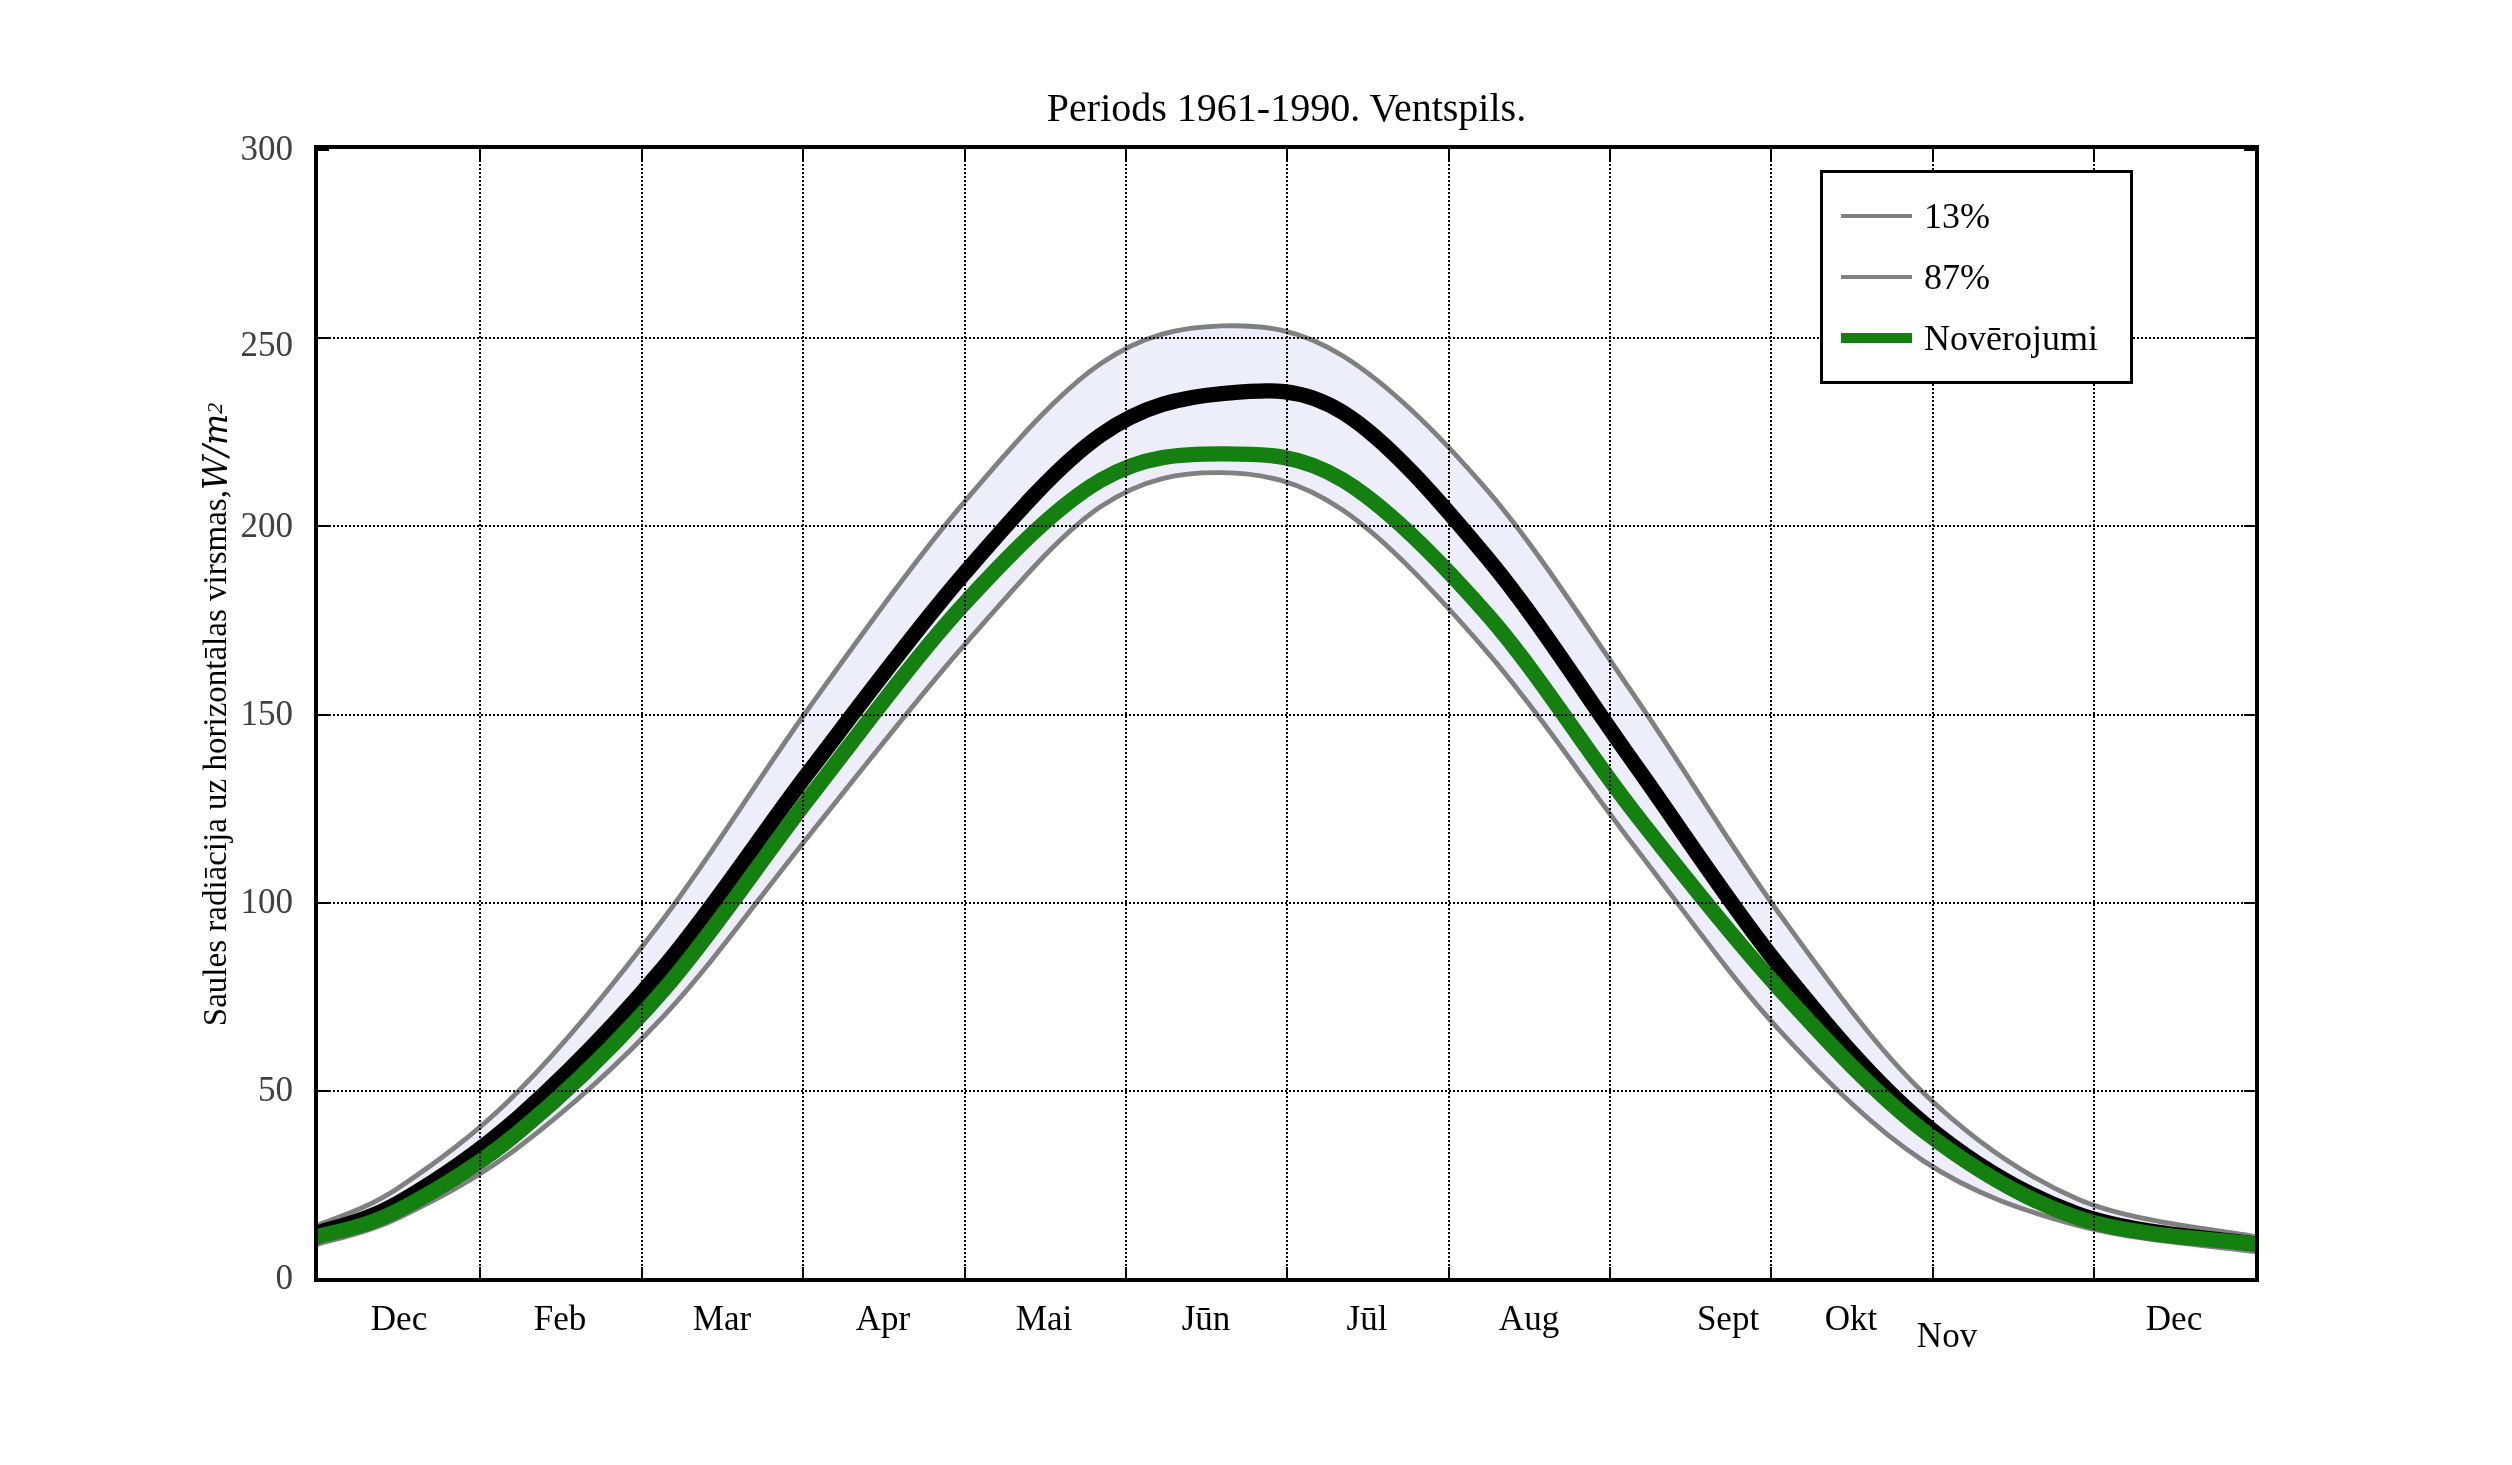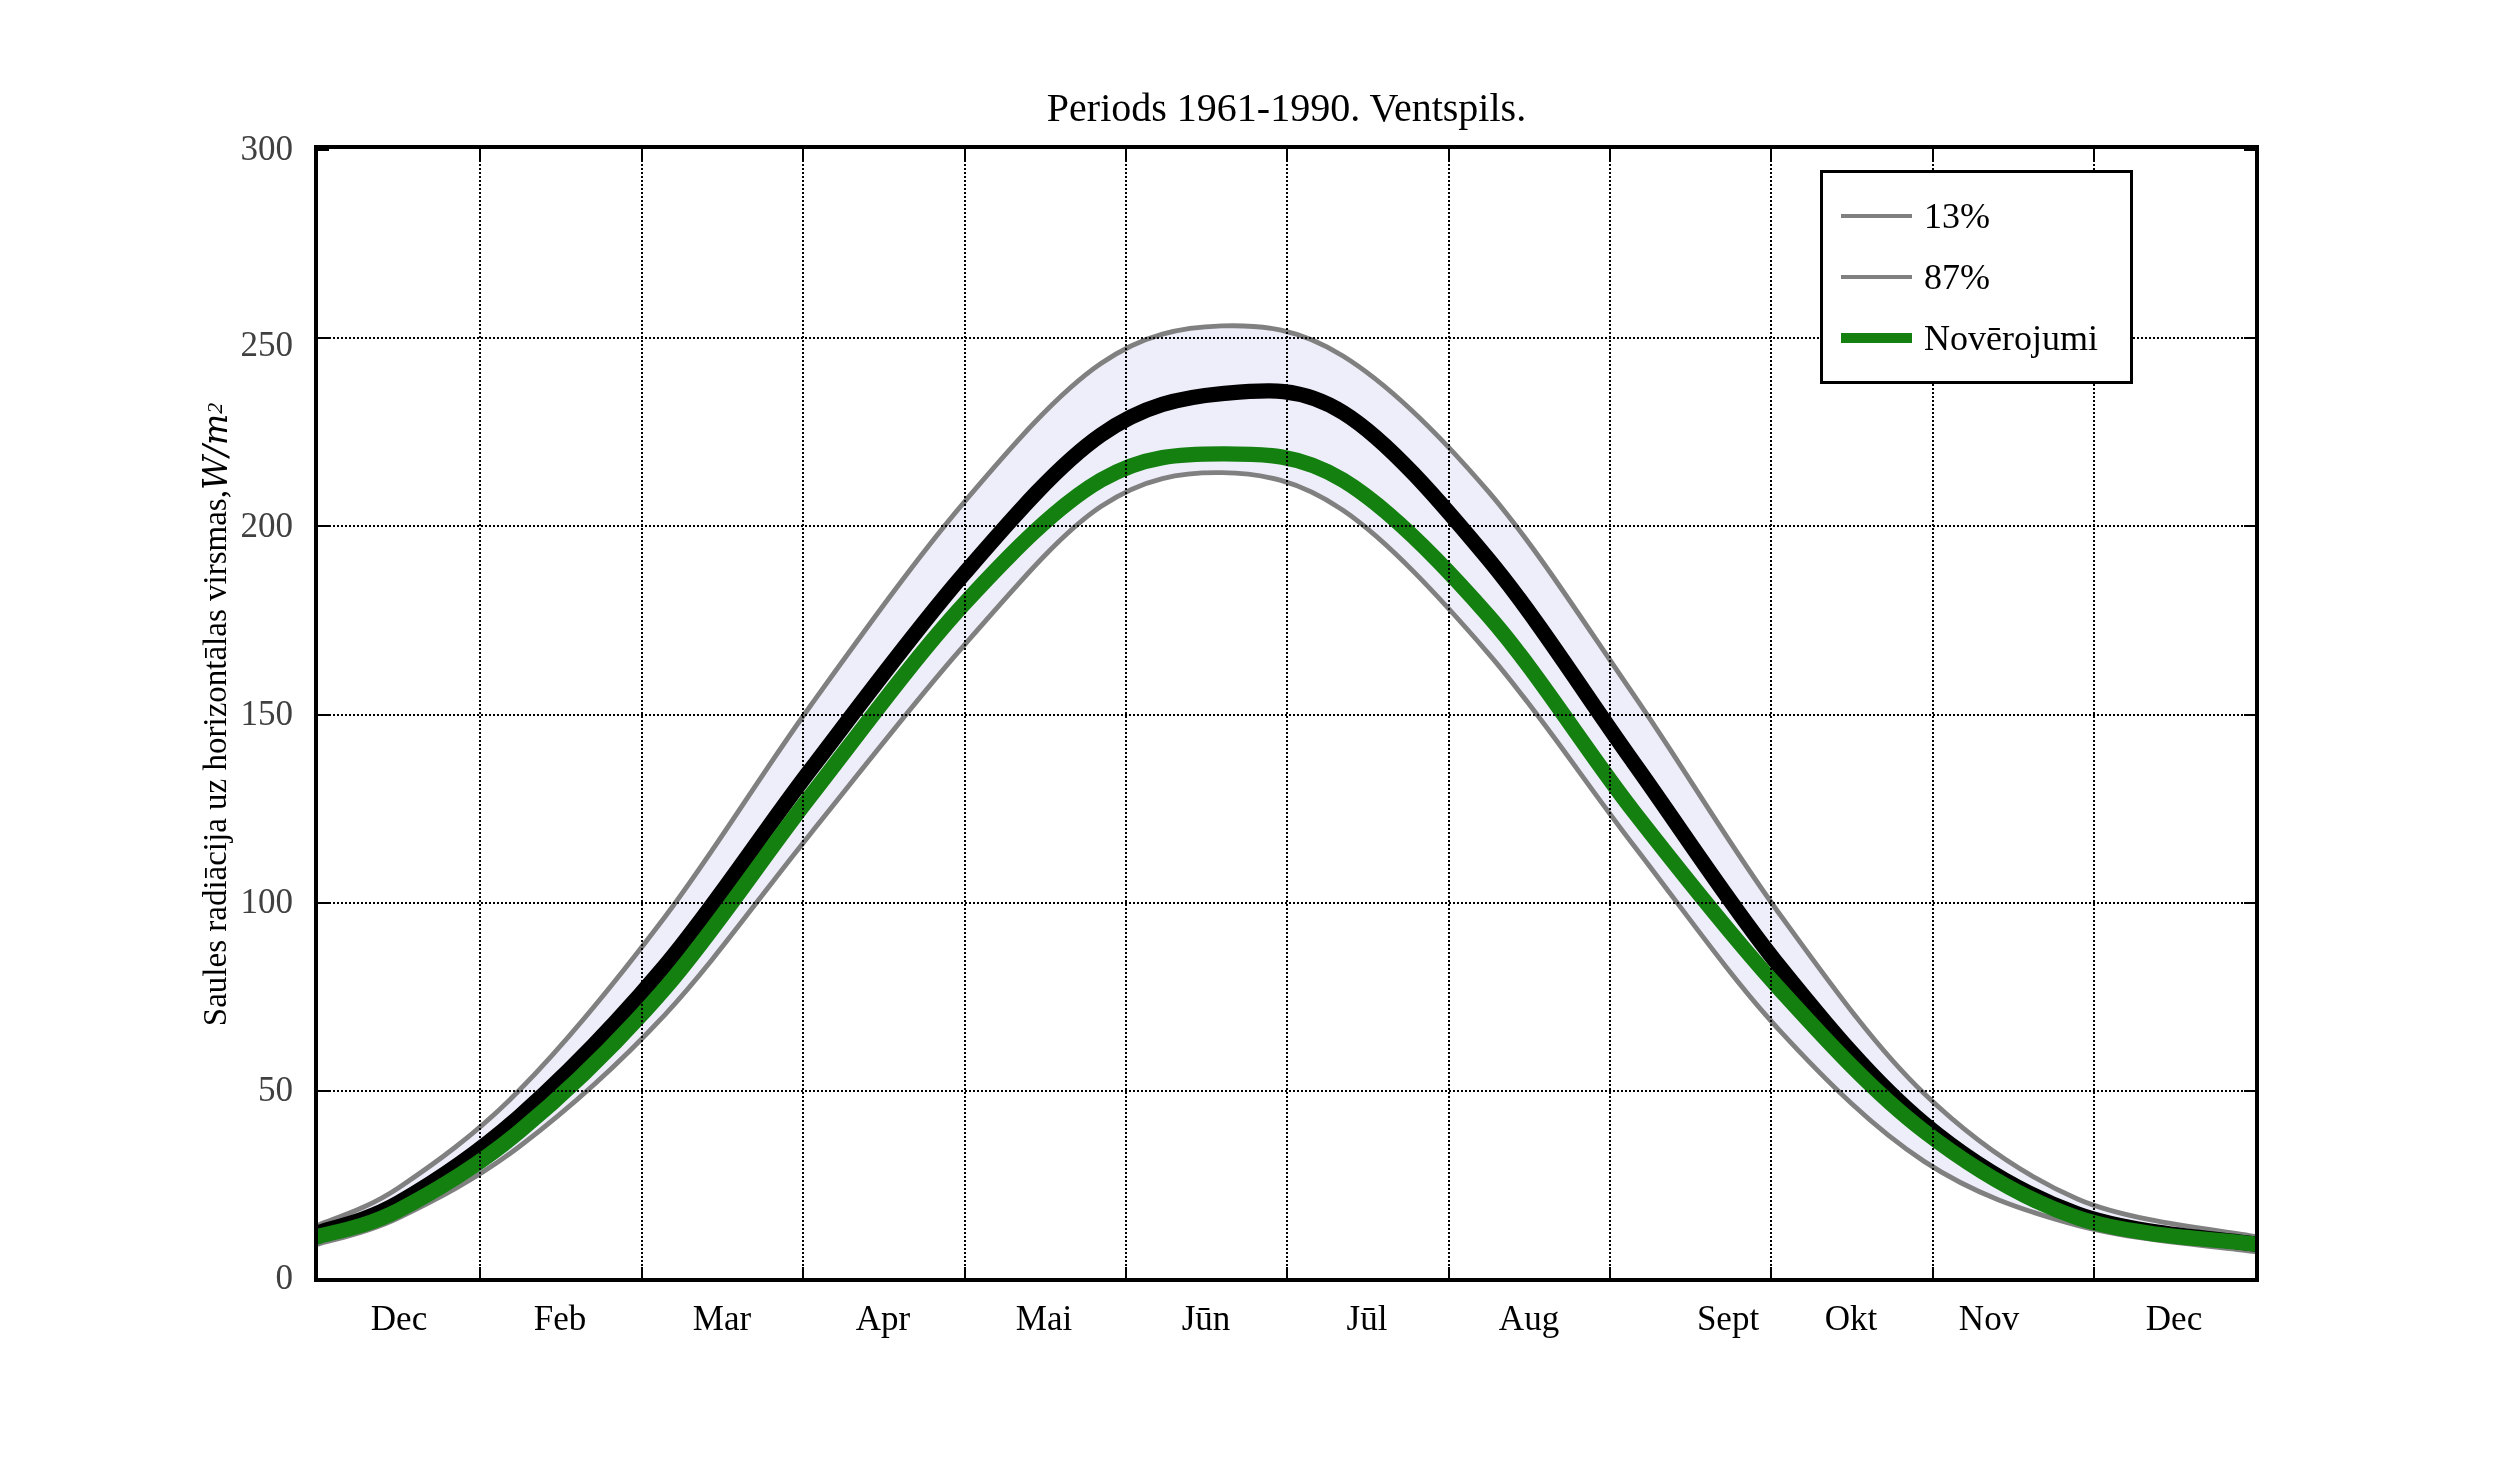--- a/index.html
+++ b/index.html
@@ -255,21 +255,21 @@
       <div class="xlabel-tick" style="left: 399px;">Dec</div>
       <div class="xlabel-tick" style="left: 560px; text-align: right;">Feb</div>
       <div class="xlabel-tick" style="left: 722px;">Mar</div>
       <div class="xlabel-tick" style="left: 883px;">Apr</div>
       <div class="xlabel-tick" style="left: 1044px;">Mai</div>
       <div class="xlabel-tick" style="left: 1206px;">Jūn</div>
       <div class="xlabel-tick" style="left: 1367px;">Jūl</div>
       <div class="xlabel-tick" style="left: 1529px;">Aug</div>
       <div class="xlabel-tick" style="left: 1728px;">Sept</div>
       <div class="xlabel-tick" style="left: 1851px;">Okt</div>
-      <div class="xlabel-tick" style="left: 1989px;">Nov</div>
+      <div class="xlabel-tick" style="left: 1947px; margin-top: 17px;">Nov</div>
       <div class="xlabel-tick" style="left: 2174px;">Dec</div>
     </div>
 
   <div id="legend">
       <div class="legend-row">
         <div class="legend-swatch">
           <div class="legend-line thin" style="background: rgb(128, 128, 128);"></div>
         </div>
         <div class="legend-label">13%</div>
       </div>

